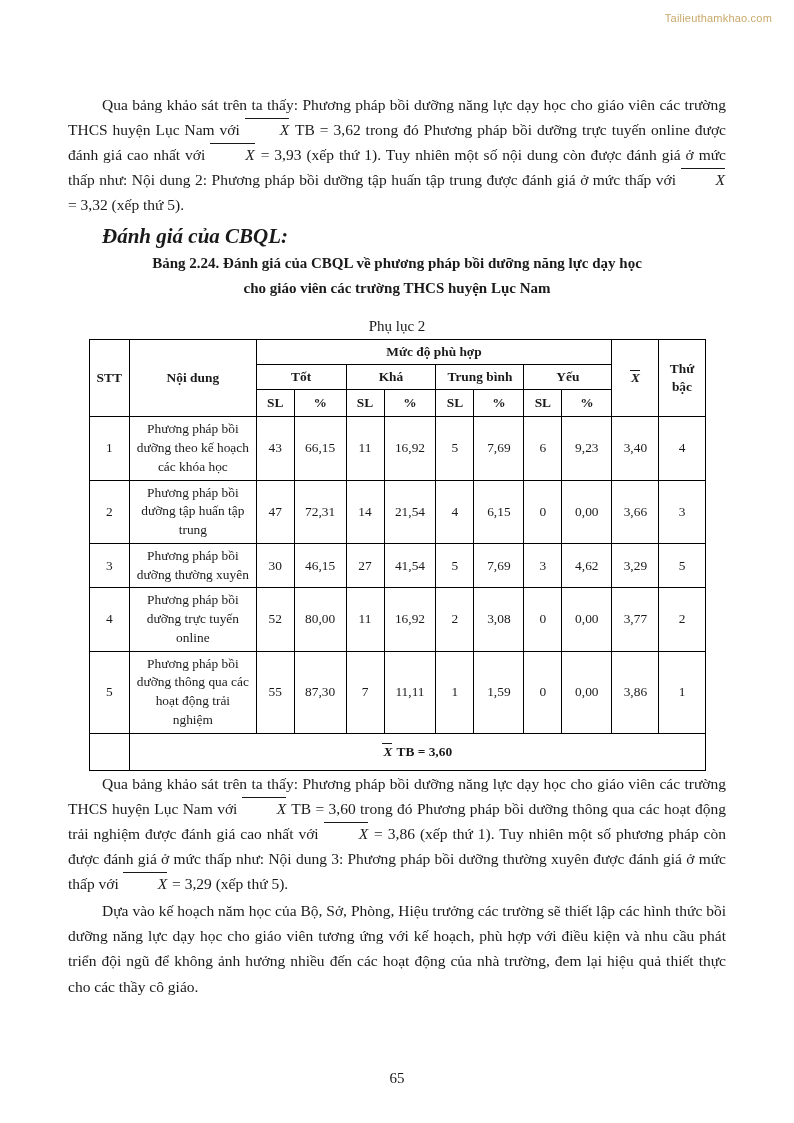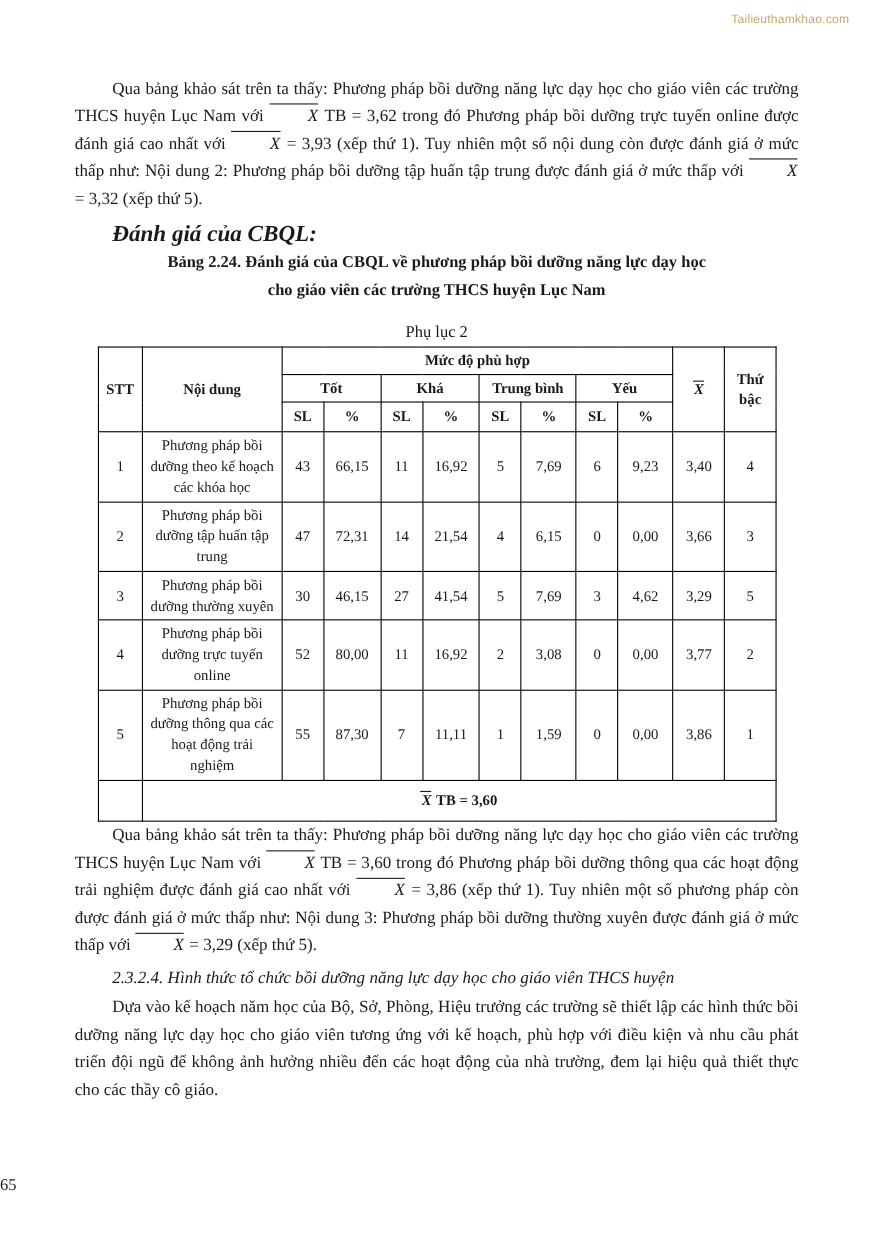--- a/index.html
+++ b/index.html
@@ -13,21 +13,21 @@
     font-family: "Liberation Serif", "DejaVu Serif", serif;
     color: #1a1a1a;
     position: relative;
     overflow: hidden;
   }
   .page {
     position: relative;
     width: 794px;
     height: 1123px;
     box-sizing: border-box;
-    padding: 16px 68px 30px 68px;
+    padding: 40px 68px 30px 68px;
   }
   .watermark {
     position: absolute;
     top: 12px;
     right: 22px;
     font-family: "Liberation Sans", sans-serif;
     font-size: 11px;
     color: #c9a96a;
     letter-spacing: 0.2px;
   }
@@ -121,20 +121,21 @@
     font-style: italic;
     text-indent: 34px;
     line-height: 1.6;
     text-align: justify;
   }
   .pagenum {
     position: absolute;
     bottom: 36px;
     left: 0;
     width: 794px;
+    text-align: center;
     font-size: 15px;
   }
 </style>
 </head>
 <body>
 
 <div class="page">
 
   <div class="watermark">Tailieuthamkhao.com</div>
 
@@ -247,21 +248,20 @@
         </tr>
         <tr class="avg-row">
           <td></td>
           <td colspan="11"><span class="xbar">X</span><span> TB = 3,60</span></td>
         </tr>
       </tbody>
     </table>
 
     <p class="para after-table"><span>Qua bảng khảo sát trên ta thấy: Phương pháp bồi dưỡng năng lực dạy học cho giáo viên các trường THCS huyện Lục Nam với </span><span class="xbar">X</span><span class="bold"> TB = 3,60</span><span> trong đó Phương pháp bồi dưỡng thông qua các hoạt động trải nghiệm được đánh giá cao nhất với </span><span class="xbar">X</span><span> = 3,86 (xếp thứ 1). Tuy nhiên một số phương pháp còn được đánh giá ở mức thấp như: Nội dung 3: Phương pháp bồi dưỡng thường xuyên được đánh giá ở mức thấp với </span><span class="xbar">X</span><span> = 3,29 (xếp thứ 5).</span></p>
 
-    <p class="section-it"><span>2.3.2.4. Hình thức tổ chức bồi dưỡng năng lực dạy học cho giáo viên THCS huyện</span></p>
 
     <p class="para">Dựa vào kế hoạch năm học của Bộ, Sở, Phòng, Hiệu trưởng các trường sẽ thiết lập các hình thức bồi dưỡng năng lực dạy học cho giáo viên tương ứng với kế hoạch, phù hợp với điều kiện và nhu cầu phát triển đội ngũ để không ảnh hưởng nhiều đến các hoạt động của nhà trường, đem lại hiệu quả thiết thực cho các thầy cô giáo.</p>
 
   </div>
 
   <div class="pagenum">65</div>
 
 </div>
 
 </body></html>

